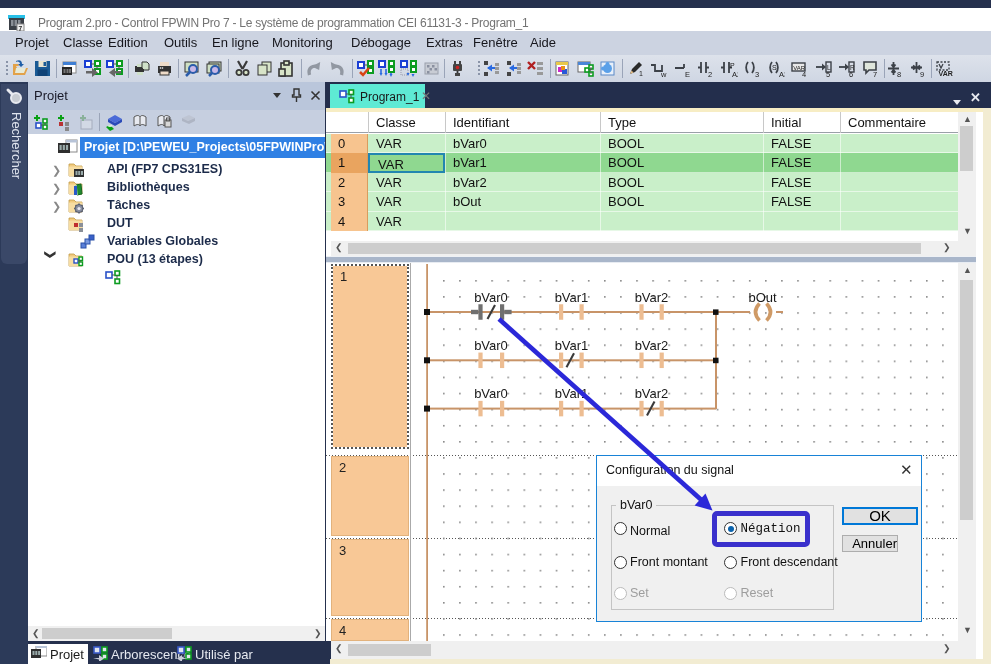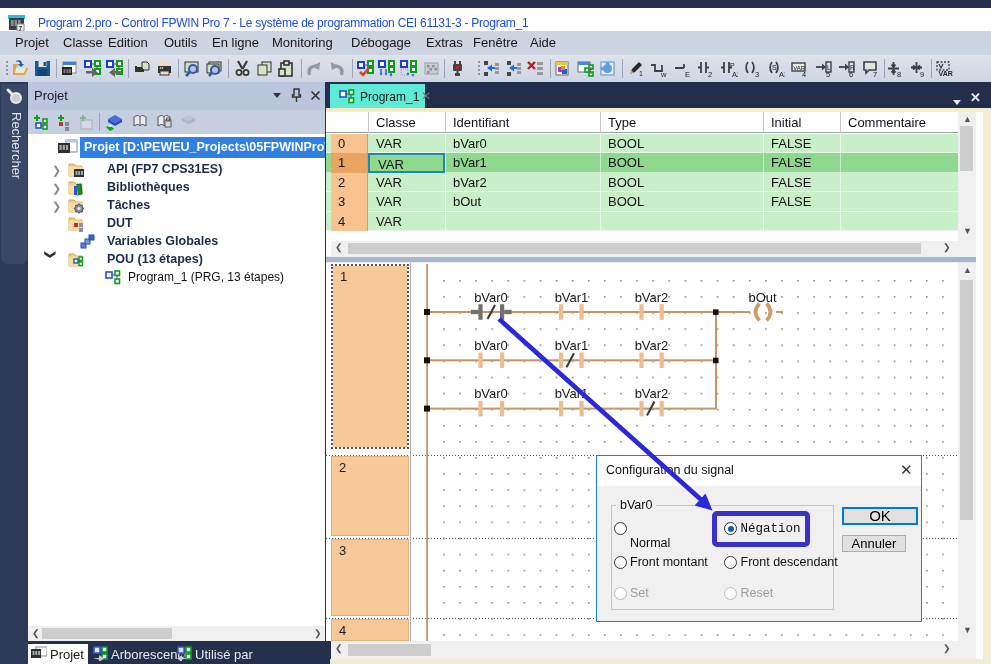--- a/index.html
+++ b/index.html
@@ -1,18 +1,18 @@
 <!DOCTYPE html>
 <html><head><meta charset="utf-8">
 <style>
 *{margin:0;padding:0;box-sizing:border-box}
 html,body{width:991px;height:664px;overflow:hidden;font-family:"Liberation Sans",sans-serif;background:#25304d;position:relative}
 .abs{position:absolute}
 
-#titlebar{left:0;top:8px;width:991px;height:31px;background:#fff;color:#1d4ed8;font-size:13px}
+#titlebar{left:0;top:8px;width:991px;height:31px;background:#fff;color:#737373;font-size:13px}
 #titlebar .txt{position:absolute;left:38px;top:8px;font-size:12px;letter-spacing:-0.25px}
 #menubar{left:0;top:31px;width:991px;height:24px;background:#ccd3e1;color:#16161c;font-size:13px}
 .mitem{position:absolute;top:4px}
 #toolbar{left:0;top:55px;width:991px;height:27px;background:linear-gradient(#dde2eb,#cfd6e3)}
 .tsep{position:absolute;top:4px;width:1px;height:19px;background:#9aa4b8}
 .ticon{position:absolute;top:5px;width:17px;height:17px}
 .grip{position:absolute;top:5px;width:4px;height:17px;background-image:radial-gradient(circle,#8a94a8 1px,transparent 1.2px);background-size:4px 4px}
 
 #sidebar{left:0;top:82px;width:28px;height:582px;background:#2c3a59}
 #sidebar .tab{position:absolute;left:1px;top:2px;width:26px;height:180px;background:#3a4868;border-radius:0 0 6px 6px}
@@ -47,21 +47,21 @@
 .sbtn{position:absolute;color:#555;font-size:9px;text-align:center}
 .thumb{position:absolute;background:#cdcdcd}
 
 #dlg{left:596px;top:455px;width:326px;height:167px;background:#f0f0f0;border:1px solid #1883d7;font-size:12.5px;color:#111}
 #dlgtitle{position:absolute;left:0;top:0;width:100%;height:30px;background:#fff}
 .radio{position:absolute;width:13px;height:13px;border:1px solid #333;border-radius:50%;background:#fff}
 .radio.dis{border-color:#bbb}
 .rlbl{position:absolute;white-space:nowrap}
 #hlrect{left:712px;top:511px;width:98px;height:36px;border:5px solid #3a30cc;border-radius:5px}
 #okbtn{left:842px;top:507px;width:76px;height:18px;background:#e1e1e1;border:2px solid #0078d7;font-size:15px;text-align:center;line-height:14px}
-#cancelbtn{left:842px;top:535px;width:64px;height:17px;background:#e1e1e1;border:1px solid #adadad;font-size:13px;text-align:center;line-height:15px}
+#cancelbtn{left:842px;top:535px;width:56px;height:17px;background:#e1e1e1;border:1px solid #adadad;font-size:13px;text-align:right;line-height:15px}
 #arrowsvg{left:0;top:0;width:991px;height:664px;pointer-events:none}
 </style></head>
 <body>
 <div class="abs" id="titlebar">
 <svg style="position:absolute;left:8px;top:7px" width="17" height="17" viewBox="0 0 17 17">
       <rect x="0" y="0" width="17" height="4" fill="#28c0e8"></rect>
       <rect x="1" y="3" width="15" height="12" fill="#3a3f46"></rect>
       <rect x="3" y="5" width="2.5" height="6" fill="#8a8f96"></rect>
       <rect x="6.5" y="5" width="2.5" height="6" fill="#8a8f96"></rect>
       <rect x="10" y="5" width="2.5" height="6" fill="#8a8f96"></rect>
@@ -461,21 +461,20 @@
       </svg>
       <span style="position:absolute;left:79px">POU (13 étapes)</span>
     </div>
 <div class="trow" style="left:0;top:134px;width:297px;font-weight:normal;color:#111;font-size:12px">
       <svg style="position:absolute;left:77px;top:2px" width="16" height="15" viewBox="0 0 16 15">
         <rect x="1" y="2" width="6" height="6" fill="#fff" stroke="#2a52c8" stroke-width="1.6"></rect>
         <rect x="10" y="1" width="4.5" height="4.5" fill="#fff" stroke="#0c9c20" stroke-width="1.6"></rect>
         <rect x="10" y="9" width="4.5" height="4.5" fill="#fff" stroke="#0c9c20" stroke-width="1.6"></rect>
         <path d="M7 5 H9.5 M12 5.5 V9 M12 3 H12" stroke="#555" fill="none"></path>
       </svg>
-      <span style="position:absolute;left:100px">Program_1 (PRG, 13 étapes)</span>
     </div>
 </div>
 <div class="abs" id="lpscroll">
 <span class="sbtn" style="left:4px;top:2px">❮</span>
 <span class="sbtn" style="left:286px;top:2px">❯</span>
 <div class="thumb" style="left:14px;top:2px;width:130px;height:11px"></div>
 </div>
 <div class="abs" id="lptabs">
 <div style="position:absolute;left:0px;top:0px;width:60px;height:20px;background:#fff;color:#1a1a1a">
       <svg style="position:absolute;left:3px;top:2px" width="16" height="14" viewBox="0 0 16 14">
@@ -670,21 +669,21 @@
 </div>
 <div class="abs" id="creamR"></div>
 <div class="abs" id="creamB"></div>
 <div class="abs" id="dlg">
 <div id="dlgtitle"></div>
 <span style="position:absolute;left:9px;top:7px">Configuration du signal</span>
 <span style="position:absolute;left:303px;top:5px;font-size:15px;color:#333">✕</span>
 <div style="position:absolute;left:14px;top:49px;width:223px;height:105px;border:1px solid #c4c4c4"></div>
 <span style="position:absolute;left:19px;top:42px;background:#f0f0f0;padding:0 4px">bVar0</span>
 <div class="radio" style="left:16.5px;top:66px"></div>
-    <span class="rlbl" style="left:33px;top:80px;">Normal</span>
+    <span class="rlbl" style="left:33px;top:68px;">Normal</span>
 <div class="radio" style="left:127px;top:66px">
       <div style="position:absolute;left:2.5px;top:2.5px;width:6px;height:6px;border-radius:50%;background:#0b63ad"></div>
     </div>
     <span class="rlbl" style="left:143.5px;top:65.5px;font-family:Liberation Mono, monospace;">Négation</span>
 <div class="radio" style="left:16.5px;top:99.5px"></div>
     <span class="rlbl" style="left:33px;top:99px;">Front montant</span>
 <div class="radio" style="left:127px;top:99.5px"></div>
     <span class="rlbl" style="left:143.5px;top:99px;">Front descendant</span>
 <div class="radio dis" style="left:16.5px;top:130.5px"></div>
     <span class="rlbl" style="left:33px;top:130px;color:#9d9d9d">Set</span>

